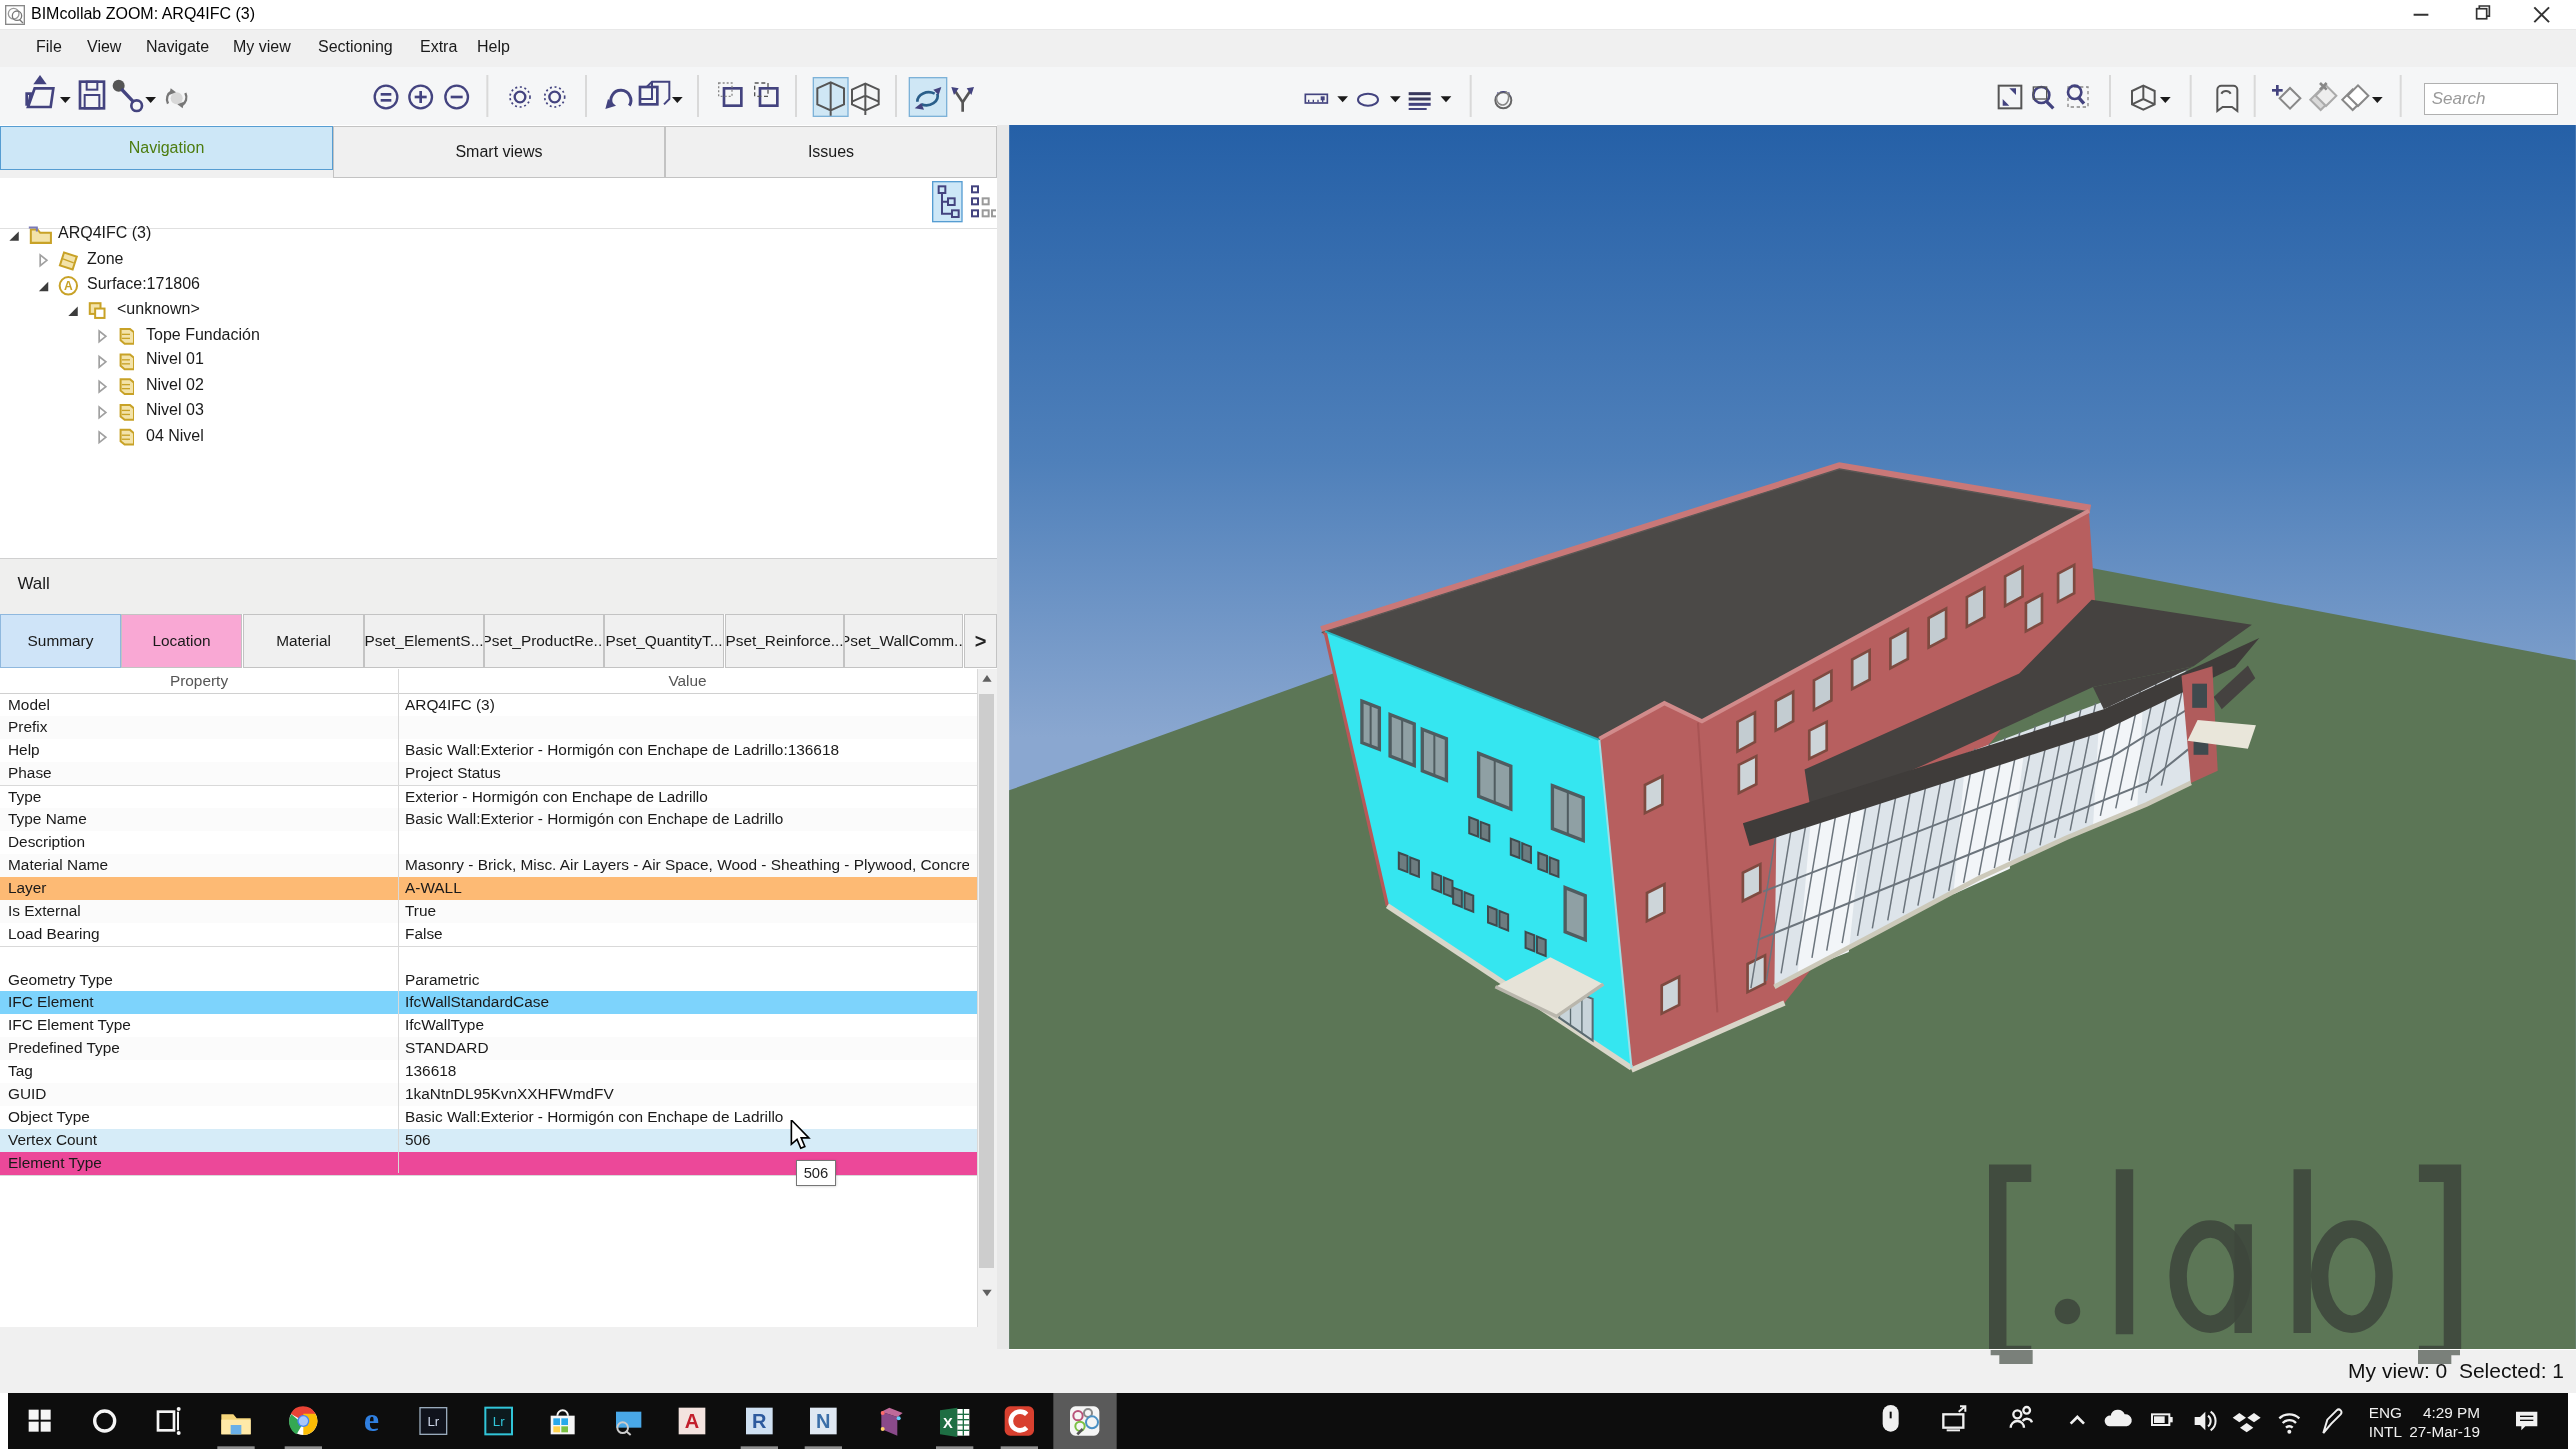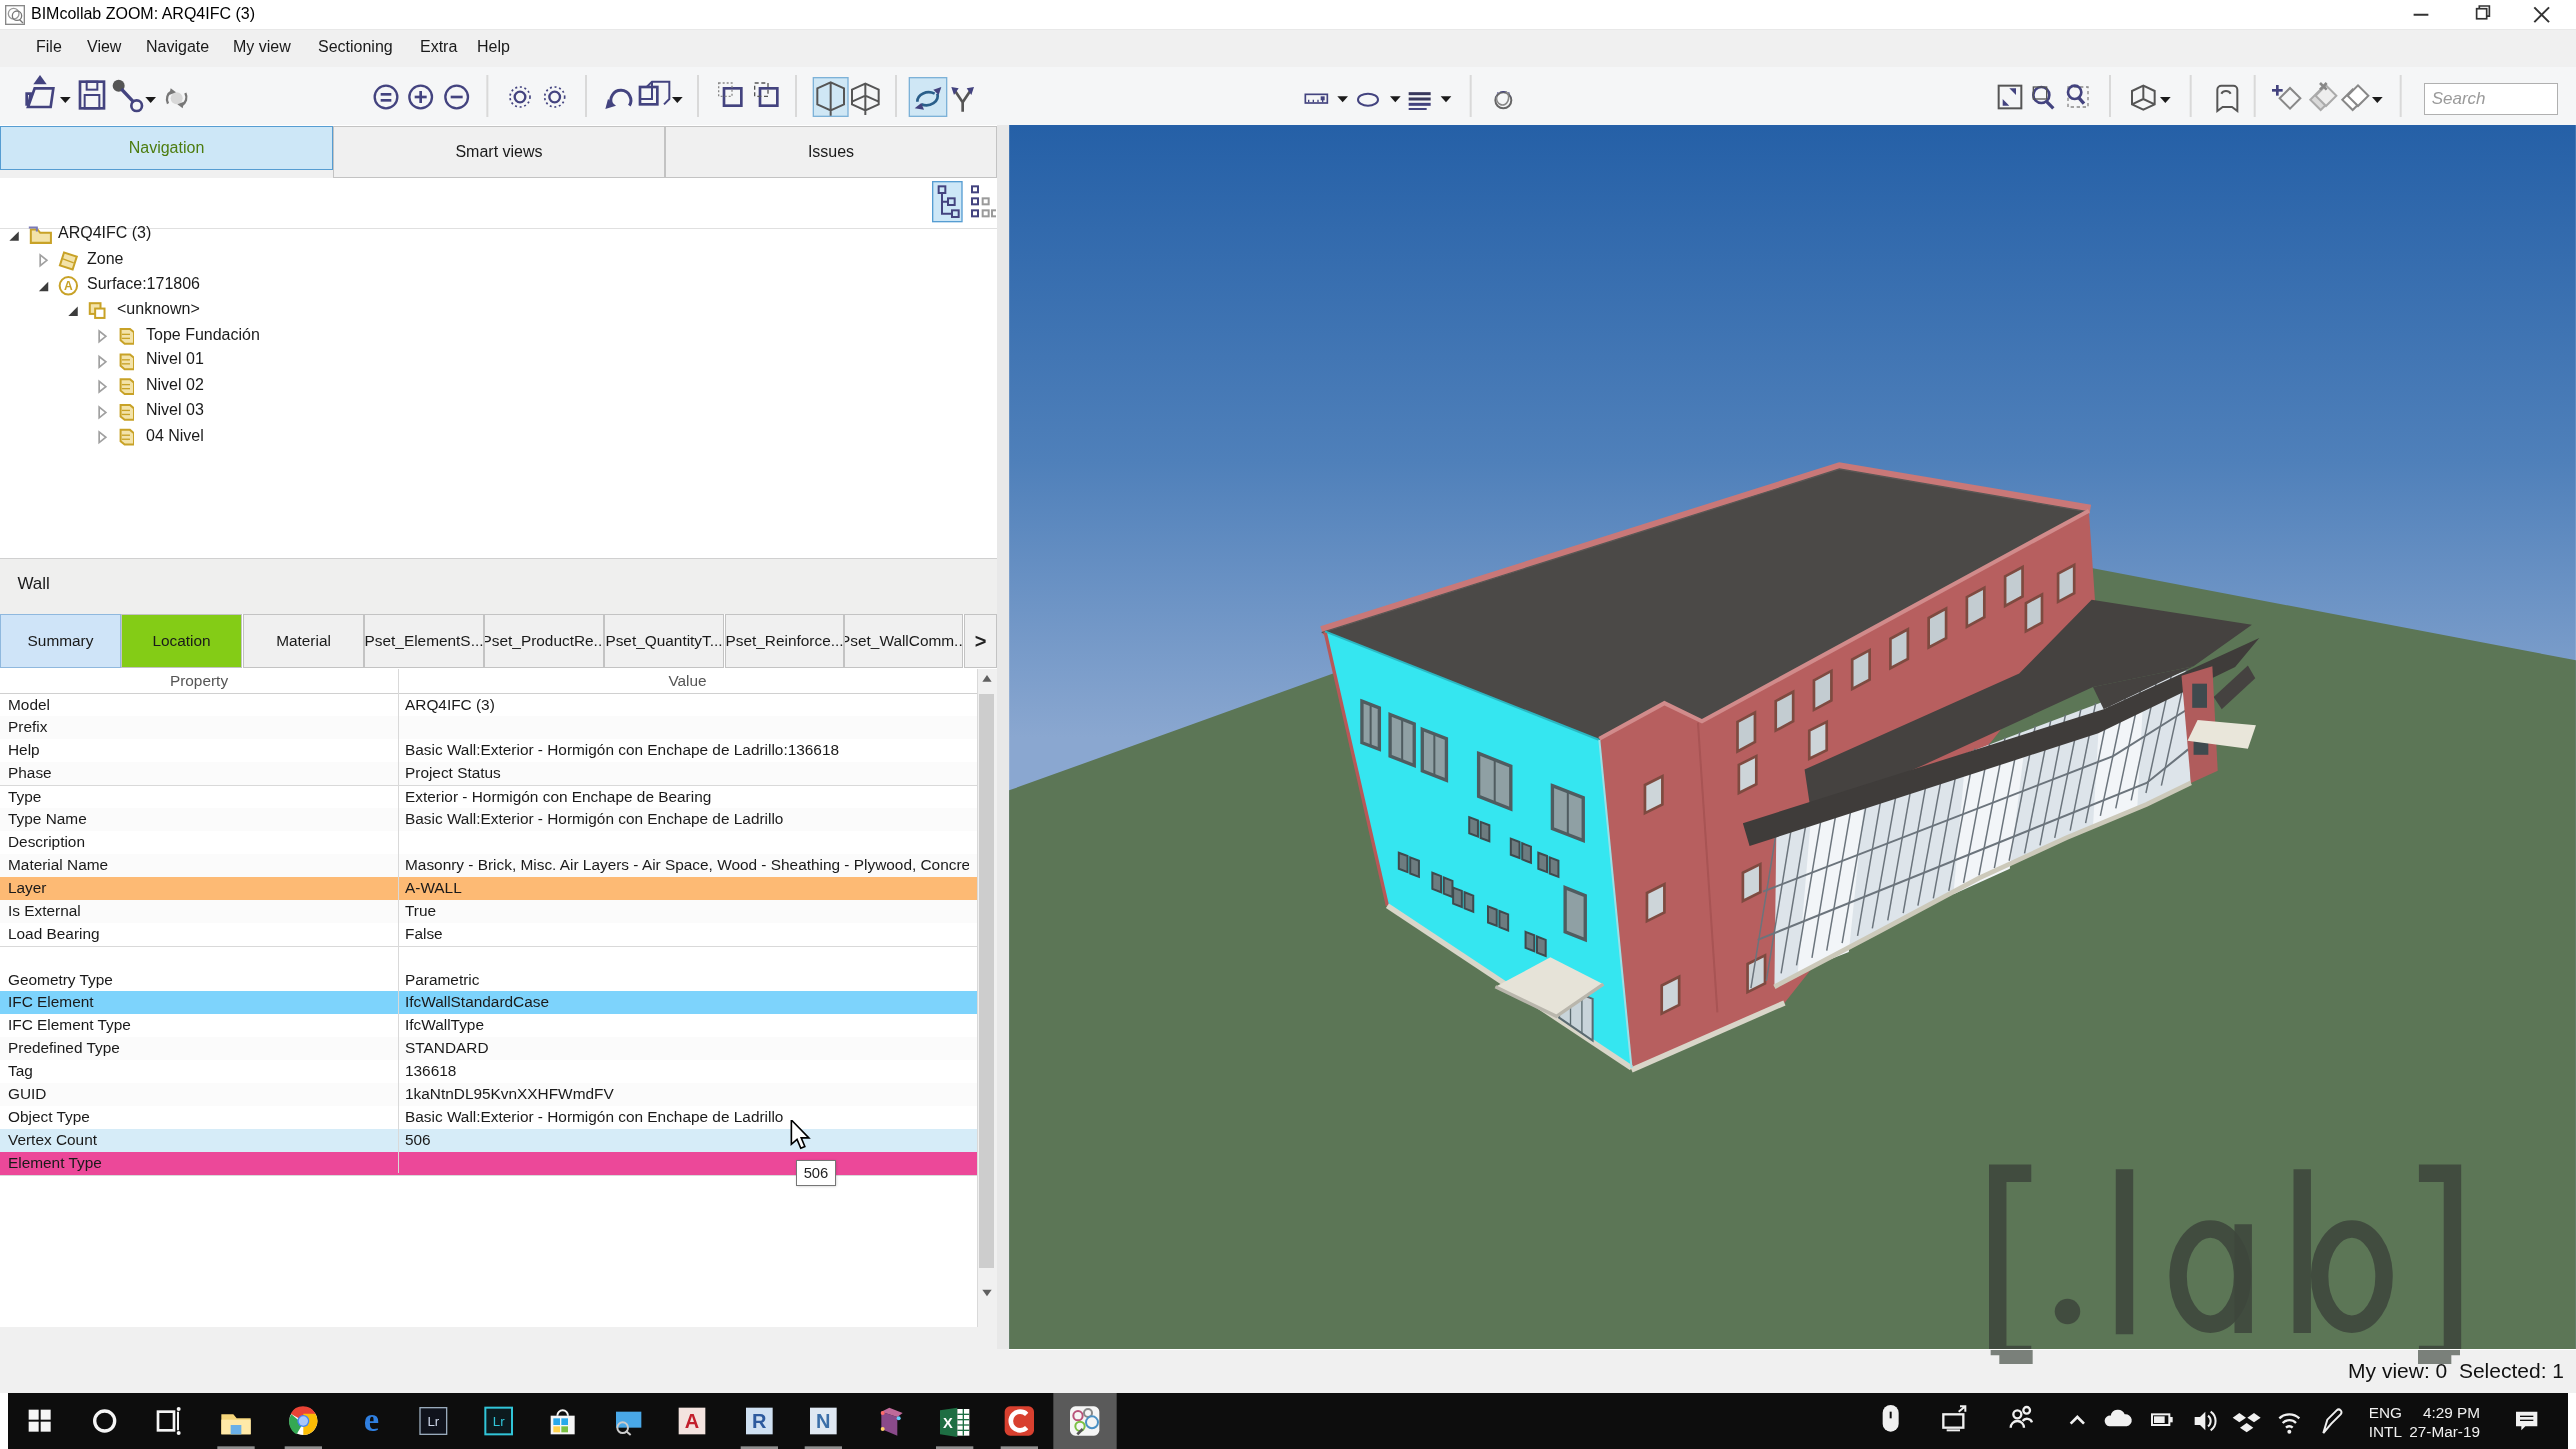--- a/index.html
+++ b/index.html
@@ -223,21 +223,21 @@
       </svg>
       <div style="position:absolute;left:146px;top:302px;font-size:16px;color:#1a1a1a;white-space:nowrap">04 Nivel</div>
 
   <div class="abs" style="left:0;top:433px;width:997px;height:0.7px;background:#d0d0d0"></div>
   <div class="abs" style="left:0;top:434px;width:997px;height:55px;background:#efefee">
     <div class="abs" style="left:17.4px;top:14.8px;font-size:17px;color:#1a1a1a">Wall</div>
   </div>
 </div>
 
 <div style="position:absolute;left:0px;top:614px;width:121px;height:54px;background:#cfe4f8;border:1.3px solid #8fb8de;box-sizing:border-box;display:flex;align-items:center;justify-content:center;font-size:15.4px;color:#1a1a1a;white-space:nowrap;overflow:hidden">Summary</div>
-    <div style="position:absolute;left:121px;top:614px;width:121px;height:54px;background:#84cc16;border:0.7px solid #c3c3c3;box-sizing:border-box;display:flex;align-items:center;justify-content:center;font-size:15.4px;color:#1a1a1a;white-space:nowrap;overflow:hidden">Location</div>
+    <div style="position:absolute;left:121px;top:614px;width:121px;height:54px;background:#f9a8d4;border:0.7px solid #c3c3c3;box-sizing:border-box;display:flex;align-items:center;justify-content:center;font-size:15.4px;color:#1a1a1a;white-space:nowrap;overflow:hidden">Location</div>
     <div style="position:absolute;left:243px;top:614px;width:121px;height:54px;background:#f0f0f0;border:0.7px solid #c3c3c3;box-sizing:border-box;display:flex;align-items:center;justify-content:center;font-size:15.4px;color:#1a1a1a;white-space:nowrap;overflow:hidden">Material</div>
     <div style="position:absolute;left:364px;top:614px;width:120px;height:54px;background:#f0f0f0;border:0.7px solid #c3c3c3;box-sizing:border-box;display:flex;align-items:center;justify-content:center;font-size:15.4px;color:#1a1a1a;white-space:nowrap;overflow:hidden">Pset_ElementS...</div>
     <div style="position:absolute;left:484px;top:614px;width:120px;height:54px;background:#f0f0f0;border:0.7px solid #c3c3c3;box-sizing:border-box;display:flex;align-items:center;justify-content:center;font-size:15.4px;color:#1a1a1a;white-space:nowrap;overflow:hidden">Pset_ProductRe...</div>
     <div style="position:absolute;left:604px;top:614px;width:120px;height:54px;background:#f0f0f0;border:0.7px solid #c3c3c3;box-sizing:border-box;display:flex;align-items:center;justify-content:center;font-size:15.4px;color:#1a1a1a;white-space:nowrap;overflow:hidden">Pset_QuantityT...</div>
     <div style="position:absolute;left:725px;top:614px;width:119px;height:54px;background:#f0f0f0;border:0.7px solid #c3c3c3;box-sizing:border-box;display:flex;align-items:center;justify-content:center;font-size:15.4px;color:#1a1a1a;white-space:nowrap;overflow:hidden">Pset_Reinforce...</div>
     <div style="position:absolute;left:844px;top:614px;width:119px;height:54px;background:#f0f0f0;border:0.7px solid #c3c3c3;box-sizing:border-box;display:flex;align-items:center;justify-content:center;font-size:15.4px;color:#1a1a1a;white-space:nowrap;overflow:hidden">Pset_WallComm...</div>
     <div style="position:absolute;left:964px;top:614px;width:33px;height:54px;background:#f0f0f0;border:0.7px solid #c3c3c3;box-sizing:border-box;display:flex;align-items:center;justify-content:center;font-size:20px;font-weight:bold;color:#222">˃</div>
 <div style="position:absolute;left:0;top:669px;width:977px;height:25px;border-bottom:1.3px solid #d0d0d0;box-sizing:border-box">
       <div style="position:absolute;left:0;top:0;width:398px;height:24px;display:flex;align-items:center;justify-content:center;font-size:15.4px;color:#555">Property</div>
       <div style="position:absolute;left:398px;top:0;width:579px;height:24px;display:flex;align-items:center;justify-content:center;font-size:15.4px;color:#555">Value</div>
@@ -253,21 +253,21 @@
     <div style="position:absolute;left:0;top:739px;width:977px;height:23.5px;background:#ffffff;border-bottom:0.7px solid #d9d9d9;box-sizing:border-box">
       <div style="position:absolute;left:8px;top:2px;font-size:15.4px;color:#1a1a1a;white-space:nowrap">Help</div>
       <div style="position:absolute;left:405px;top:2px;font-size:15.4px;color:#1a1a1a;white-space:nowrap;max-width:564px;overflow:hidden">Basic Wall:Exterior - Hormigón con Enchape de Ladrillo:136618</div>
     </div>
     <div style="position:absolute;left:0;top:762px;width:977px;height:23.5px;background:#fbfbfb;border-bottom:0.7px solid #d9d9d9;box-sizing:border-box">
       <div style="position:absolute;left:8px;top:2px;font-size:15.4px;color:#1a1a1a;white-space:nowrap">Phase</div>
       <div style="position:absolute;left:405px;top:2px;font-size:15.4px;color:#1a1a1a;white-space:nowrap;max-width:564px;overflow:hidden">Project Status</div>
     </div>
     <div style="position:absolute;left:0;top:786px;width:977px;height:23.5px;background:#ffffff;border-bottom:0.7px solid #d9d9d9;box-sizing:border-box">
       <div style="position:absolute;left:8px;top:2px;font-size:15.4px;color:#1a1a1a;white-space:nowrap">Type</div>
-      <div style="position:absolute;left:405px;top:2px;font-size:15.4px;color:#1a1a1a;white-space:nowrap;max-width:564px;overflow:hidden">Exterior - Hormigón con Enchape de Bearing</div>
+      <div style="position:absolute;left:405px;top:2px;font-size:15.4px;color:#1a1a1a;white-space:nowrap;max-width:564px;overflow:hidden">Exterior - Hormigón con Enchape de Ladrillo</div>
     </div>
     <div style="position:absolute;left:0;top:808px;width:977px;height:23.5px;background:#fbfbfb;border-bottom:0.7px solid #d9d9d9;box-sizing:border-box">
       <div style="position:absolute;left:8px;top:2px;font-size:15.4px;color:#1a1a1a;white-space:nowrap">Type Name</div>
       <div style="position:absolute;left:405px;top:2px;font-size:15.4px;color:#1a1a1a;white-space:nowrap;max-width:564px;overflow:hidden">Basic Wall:Exterior - Hormigón con Enchape de Ladrillo</div>
     </div>
     <div style="position:absolute;left:0;top:831px;width:977px;height:23.5px;background:#ffffff;border-bottom:0.7px solid #d9d9d9;box-sizing:border-box">
       <div style="position:absolute;left:8px;top:2px;font-size:15.4px;color:#1a1a1a;white-space:nowrap">Description</div>
       <div style="position:absolute;left:405px;top:2px;font-size:15.4px;color:#1a1a1a;white-space:nowrap;max-width:564px;overflow:hidden"></div>
     </div>
     <div style="position:absolute;left:0;top:854px;width:977px;height:23.5px;background:#fbfbfb;border-bottom:0.7px solid #d9d9d9;box-sizing:border-box">

